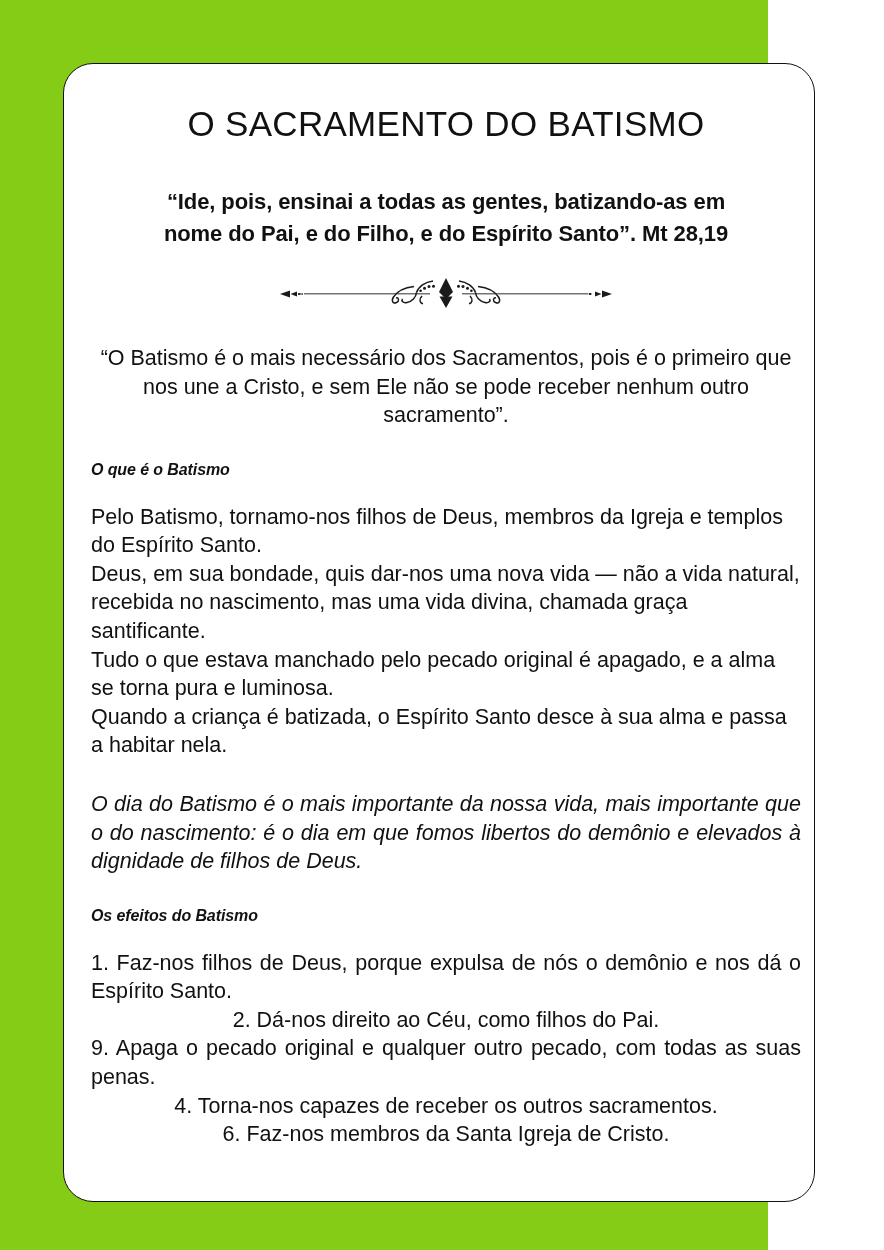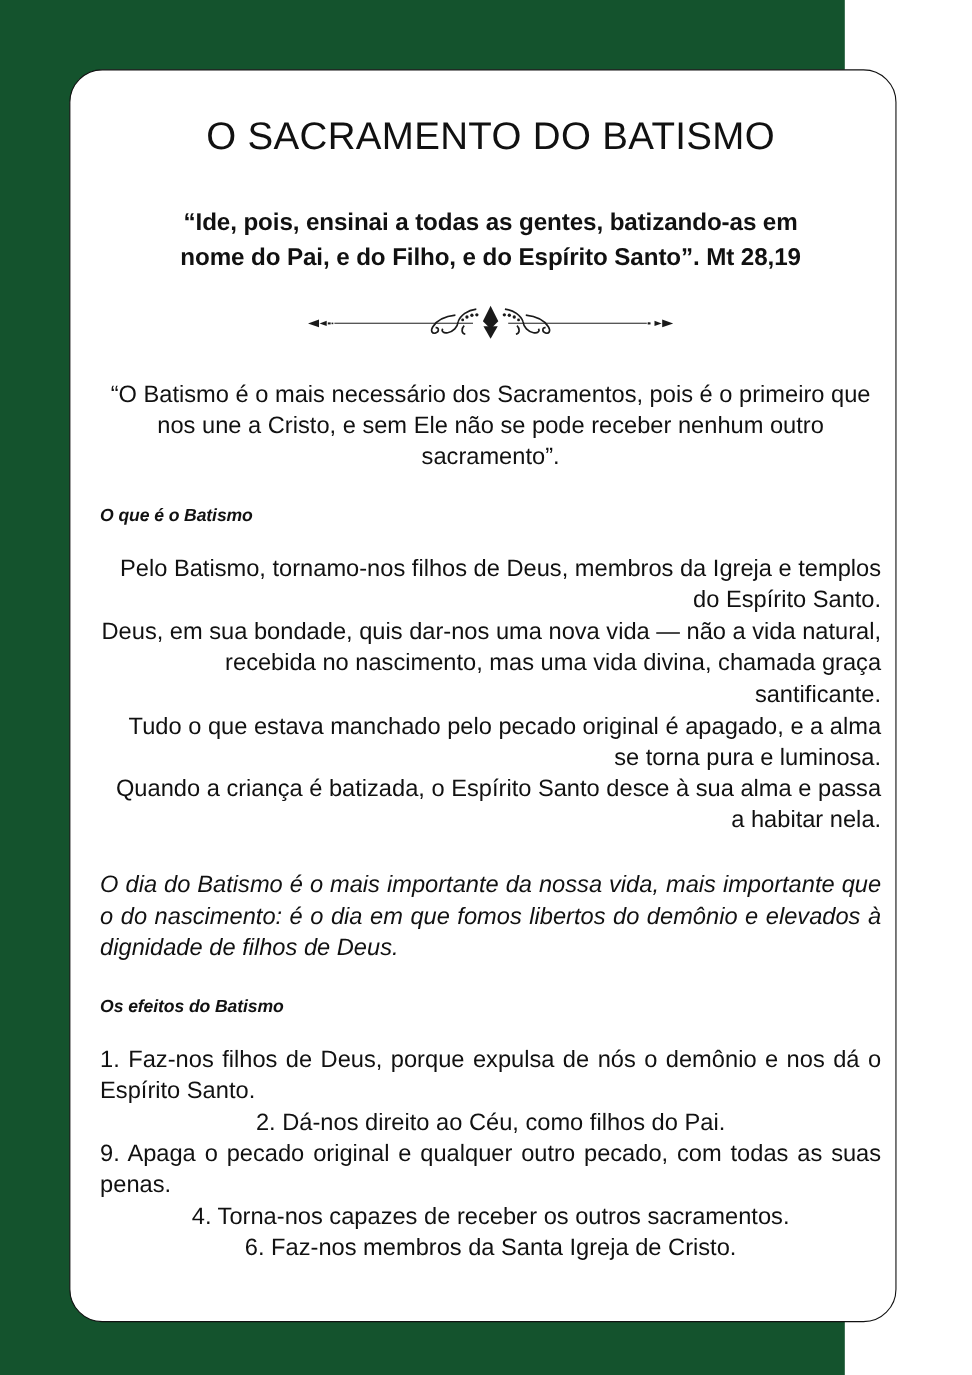--- a/index.html
+++ b/index.html
@@ -12,21 +12,21 @@
     height: 1250px;
     font-family: "Liberation Sans", sans-serif;
     color: #111111;
     overflow: hidden;
   }
 
   .page {
     position: relative;
     width: 768px;
     height: 1250px;
-    background: #14532d;
+    background: #84cc16;
   }
 
   .card {
     position: absolute;
     left: 63px;
     top: 63px;
     width: 752px;
     height: 1139px;
     border: 1.3px solid #111111;
     border-radius: 30px;
@@ -95,21 +95,21 @@
     color: #111111;
     font-style: italic;
   }
 
   .para-justified {
     text-align: justify;
     text-justify: inter-word;
     padding-top: 22px;
   }
   .para-justified > span { display: block; }
-  .para-justified > span.last-line-natural { text-align: right; }
+  .para-justified > span.last-line-natural { text-align: left; }
 
   .para-italic {
     font-style: italic;
     text-align: justify;
     text-justify: inter-word;
     padding-top: 30px;
   }
 
   .effects-list {
     padding-top: 22px;

